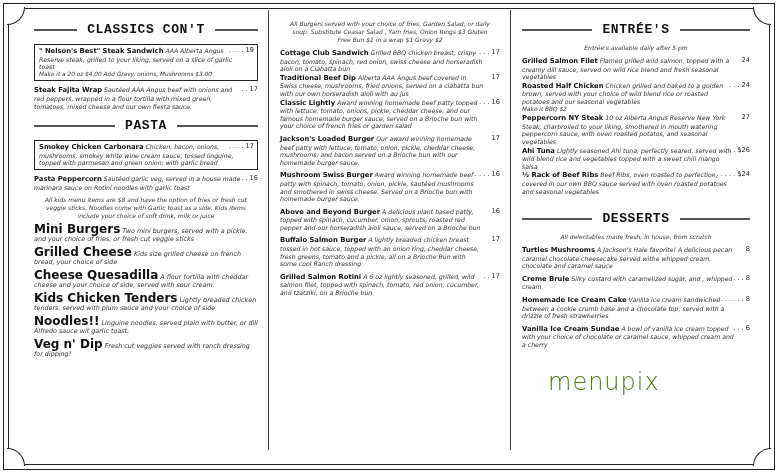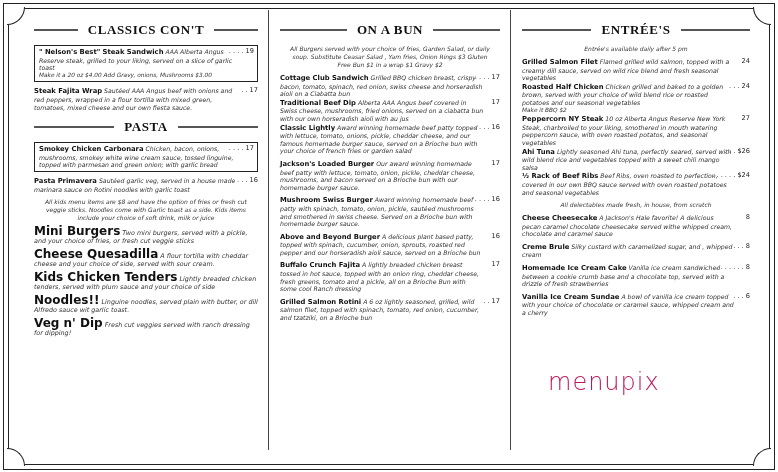--- a/index.html
+++ b/index.html
@@ -18,39 +18,39 @@
   .col-left { left: 34px; width: 224px; }
   .col-mid { left: 280px; width: 220px; }
   .col-right { left: 522px; width: 228px; }
 
   .divider { position: absolute; top: 10px; width: 1px; height: 440px; background: #444; }
   .divider.d1 { left: 268px; }
   .divider.d2 { left: 510px; }
 
   .section-head { display: flex; align-items: center; justify-content: center; gap: 10px; margin: 2px 0 7px; }
   .section-head .rule { flex: 1; height: 2px; background: #555; }
-  .section-head .title { font-family: Liberation Serif, serif; font-weight: 900; font-size: 13px; letter-spacing: 0.6px; color: #111; white-space: nowrap; }
+  .section-head .title { font-family: Liberation Mono, monospace; font-weight: 900; font-size: 13px; letter-spacing: 0.6px; color: #111; white-space: nowrap; }
 
   .note { font-size: 6px; font-style: italic; text-align: center; line-height: 8px; color: #333; margin: 0 8px 5px; }
 
   .item { font-size: 6.2px; line-height: 7.6px; margin-bottom: 5px; position: relative; padding-right: 16px; }
   .item.boxed { border: 1.5px solid #222; padding: 2px 16px 2px 4px; }
   .item.boxed .price { right: 3px; }
   .item.tight { margin-bottom: 1px; }
   .item .name { font-weight: bold; font-size: 6.8px; font-style: normal; color: #111; }
   .item .desc { font-style: italic; color: #333; }
   .item .price { position: absolute; right: 0; top: 0; font-size: 6.6px; color: #222; margin-left: 20px; }
   .item.boxed .price { top: 2px; }
   .item .extra { display: block; font-style: italic; color: #333; font-size: 5.8px; }
 
   .kids-item { font-size: 6.4px; line-height: 8px; margin-bottom: 5px; }
   .kids-item .name { font-weight: bold; font-size: 12px; color: #111; }
   .kids-item .desc { font-style: italic; color: #333; }
 
-  .watermark { position: absolute; left: 548px; top: 368px; font-family: "DejaVu Sans", sans-serif; font-size: 24px; color: #be185d; letter-spacing: 1px; font-weight: 300; }
+  .watermark { position: absolute; left: 548px; top: 368px; font-family: "DejaVu Sans", sans-serif; font-size: 24px; color: #4d7c0f; letter-spacing: 1px; font-weight: 300; }
 </style>
 </head>
 <body>
 
 <div class="frame-outer"></div>
 <div class="frame-inner">
   <div class="corner tl"></div>
   <div class="corner tr"></div>
   <div class="corner bl"></div>
   <div class="corner br"></div>
@@ -81,54 +81,53 @@
     <span class="rule"></span>
     <span class="title">PASTA</span>
     <span class="rule"></span>
   </div>
   <div class="item boxed">
     <span class="name">Smokey Chicken Carbonara</span>
     <span class="desc">Chicken, bacon, onions, mushrooms, smokey white wine cream sauce, tossed linguine, topped with parmesan and green onion; with garlic bread</span>
     <span class="price">. . . . 17</span>
   </div>
   <div class="item">
-    <span class="name">Pasta Primavera</span>
+    <span class="name">Pasta Peppercorn</span>
     <span class="desc">Sautéed garlic veg, served in a house made marinara sauce on Rotini noodles with garlic toast</span>
     <span class="price">. . . 16</span>
   </div>
 
   <div class="note">All kids menu items are $8 and have the option of fries or fresh cut veggie sticks. Noodles come with Garlic toast as a side. Kids items include your choice of soft drink, milk or juice</div>
   <div class="kids-item">
     <span class="name">Mini Burgers</span>
     <span class="desc">Two mini burgers, served with a pickle, and your choice of fries, or fresh cut veggie sticks</span>
   </div>
   <div class="kids-item">
+    <span class="name">Grilled Cheese</span>
+    <span class="desc">Kids size grilled cheese on french bread, your choice of side</span>
+  </div>
+  <div class="kids-item">
     <span class="name">Cheese Quesadilla</span>
     <span class="desc">A flour tortilla with cheddar cheese and your choice of side, served with sour cream.</span>
   </div>
   <div class="kids-item">
     <span class="name">Kids Chicken Tenders</span>
     <span class="desc">Lightly breaded chicken tenders, served with plum sauce and your choice of side</span>
   </div>
   <div class="kids-item">
     <span class="name">Noodles!!</span>
     <span class="desc">Linguine noodles, served plain with butter, or dill Alfredo sauce wit garlic toast.</span>
   </div>
   <div class="kids-item">
     <span class="name">Veg n' Dip</span>
     <span class="desc">Fresh cut veggies served with ranch dressing for dipping!</span>
   </div>
 </div>
 
 <div class="col col-mid">
-  <div class="section-head">
-    <span class="rule"></span>
-    <span class="title">ON A BUN</span>
-    <span class="rule"></span>
-  </div>
   <div class="note">All Burgers served with your choice of fries, Garden Salad, or daily soup. Substitute Ceasar Salad , Yam fries, Onion Rings  $3   Gluten Free Bun $1 in a wrap $1    Gravy  $2</div>
   <div class="item tight">
     <span class="name">Cottage Club Sandwich</span>
     <span class="desc">Grilled BBQ chicken breast, crispy bacon, tomato, spinach, red onion, swiss cheese and horseradish aioli on a Ciabatta bun</span>
     <span class="price">. . . . 17</span>
   </div>
   <div class="item tight">
     <span class="name">Traditional Beef Dip</span>
     <span class="desc">Alberta AAA Angus beef covered in Swiss cheese, mushrooms, fried onions, served on a ciabatta bun with our own horseradish aioli with au jus</span>
     <span class="price">17</span>
@@ -147,21 +146,21 @@
     <span class="name">Mushroom Swiss Burger</span>
     <span class="desc">Award winning homemade beef patty with spinach, tomato, onion, pickle, sautéed mushrooms and smothered in swiss cheese. Served on a Brioche bun with homemade burger sauce.</span>
     <span class="price">. . . . 16</span>
   </div>
   <div class="item">
     <span class="name">Above and Beyond Burger</span>
     <span class="desc">A delicious plant based patty, topped with spinach, cucumber, onion, sprouts, roasted red pepper and our horseradish aioli sauce, served on a Brioche bun</span>
     <span class="price">16</span>
   </div>
   <div class="item">
-    <span class="name">Buffalo Crunch Fajita</span>
+    <span class="name">Buffalo Salmon Burger</span>
     <span class="desc">A lightly breaded chicken breast tossed in hot sauce, topped with an onion ring, cheddar cheese, fresh greens, tomato and a pickle, all on a Brioche Bun with some cool Ranch dressing</span>
     <span class="price">17</span>
   </div>
   <div class="item">
     <span class="name">Grilled Salmon Rotini</span>
     <span class="desc">A 6 oz lightly seasoned, grilled, wild salmon filet, topped with spinach, tomato, red onion, cucumber, and tzatziki, on a Brioche bun</span>
     <span class="price">. . 17</span>
   </div>
 </div>
 
@@ -192,23 +191,28 @@
     <span class="name">Ahi Tuna</span>
     <span class="desc">Lightly seasoned Ahi tuna, perfectly seared, served with wild blend rice and vegetables topped with a sweet chili mango salsa</span>
     <span class="price">. . . $26</span>
   </div>
   <div class="item">
     <span class="name">½ Rack of Beef Ribs</span>
     <span class="desc">Beef Ribs, oven roasted to perfection, covered in our own BBQ sauce served with oven roasted potatoes and seasonal vegetables</span>
     <span class="price">. . . . . . $24</span>
   </div>
 
+  <div class="section-head" style="margin-top:16px">
+    <span class="rule"></span>
+    <span class="title">DESSERTS</span>
+    <span class="rule"></span>
+  </div>
   <div class="note">All delectables made fresh, in house, from scratch</div>
   <div class="item">
-    <span class="name">Cheese Cheesecake</span>
+    <span class="name">Turtles Mushrooms</span>
     <span class="desc">A Jackson's Hale favorite! A delicious pecan caramel chocolate cheesecake served withe whipped cream, chocolate and caramel sauce</span>
     <span class="price">8</span>
   </div>
   <div class="item">
     <span class="name">Creme Brule</span>
     <span class="desc">Silky custard with caramelized sugar, and , whipped cream</span>
     <span class="price">. . . 8</span>
   </div>
   <div class="item">
     <span class="name">Homemade Ice Cream Cake</span>

